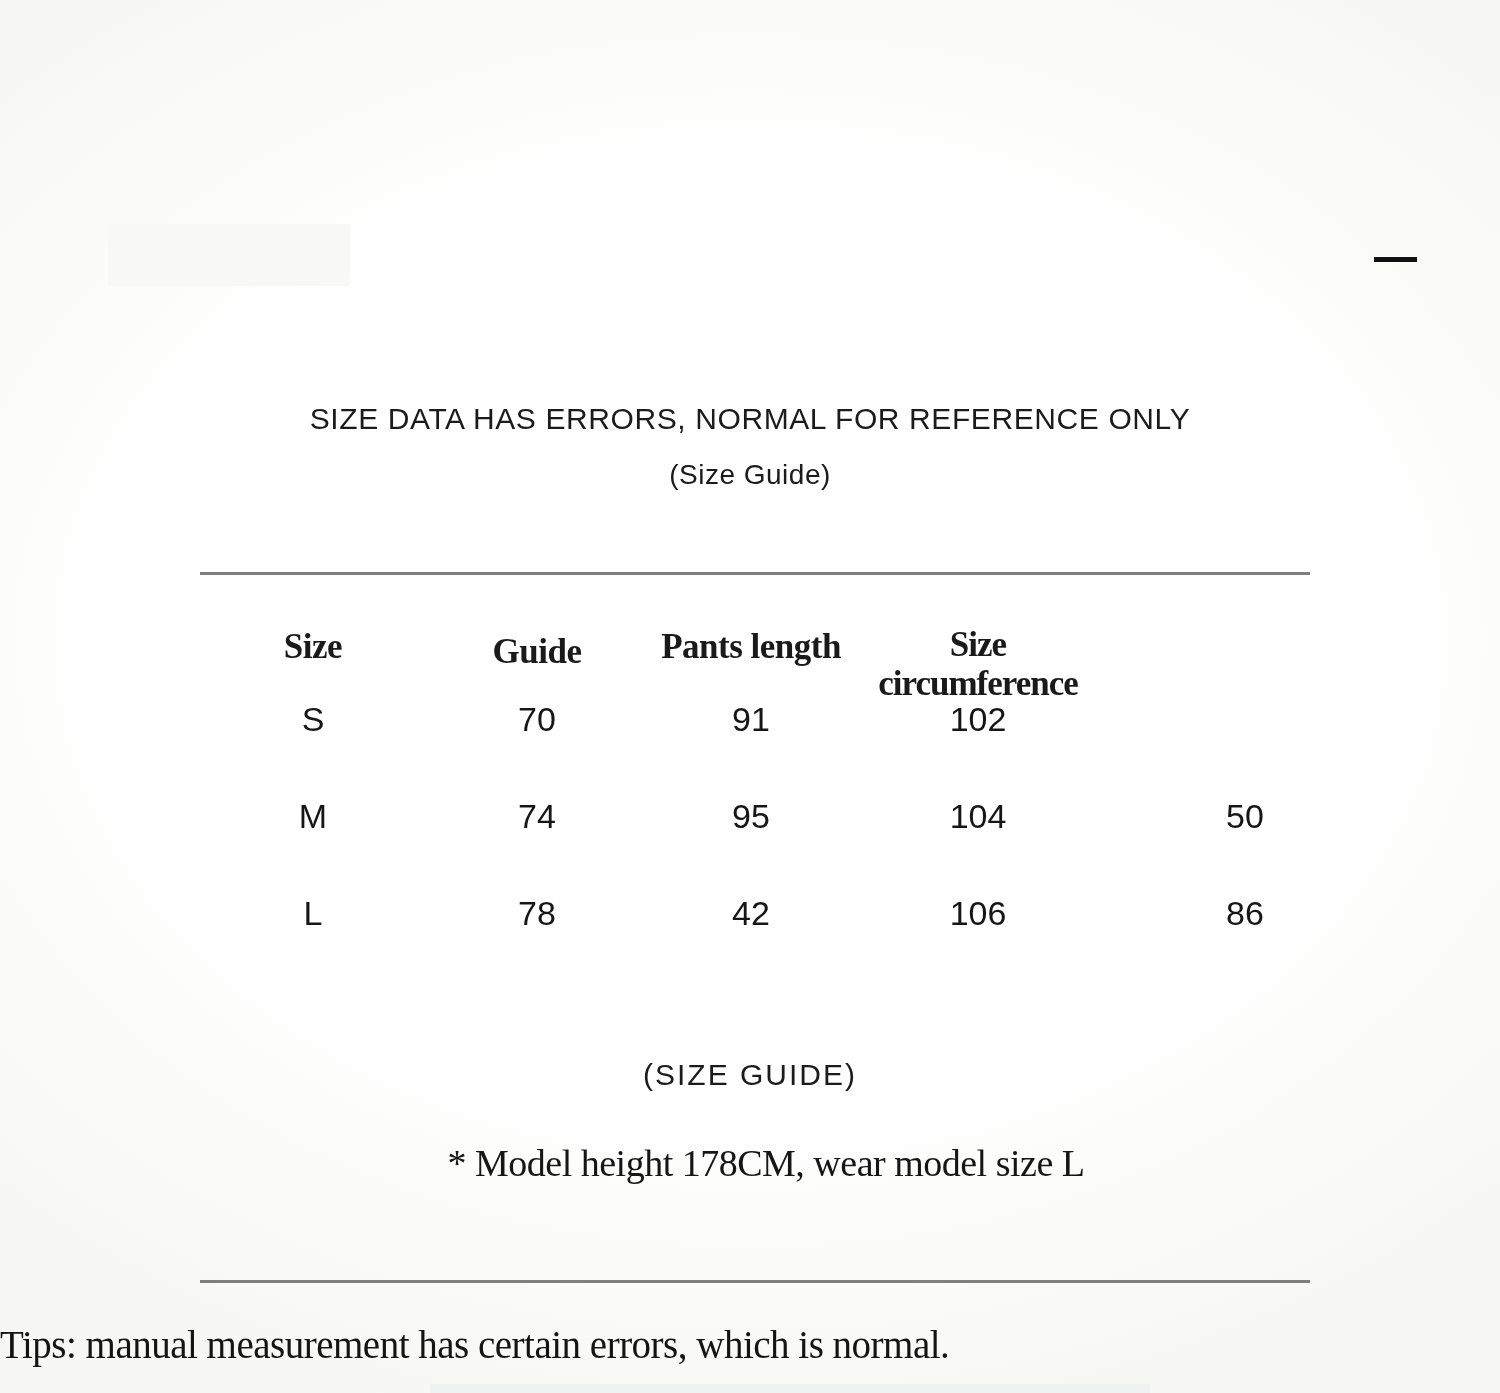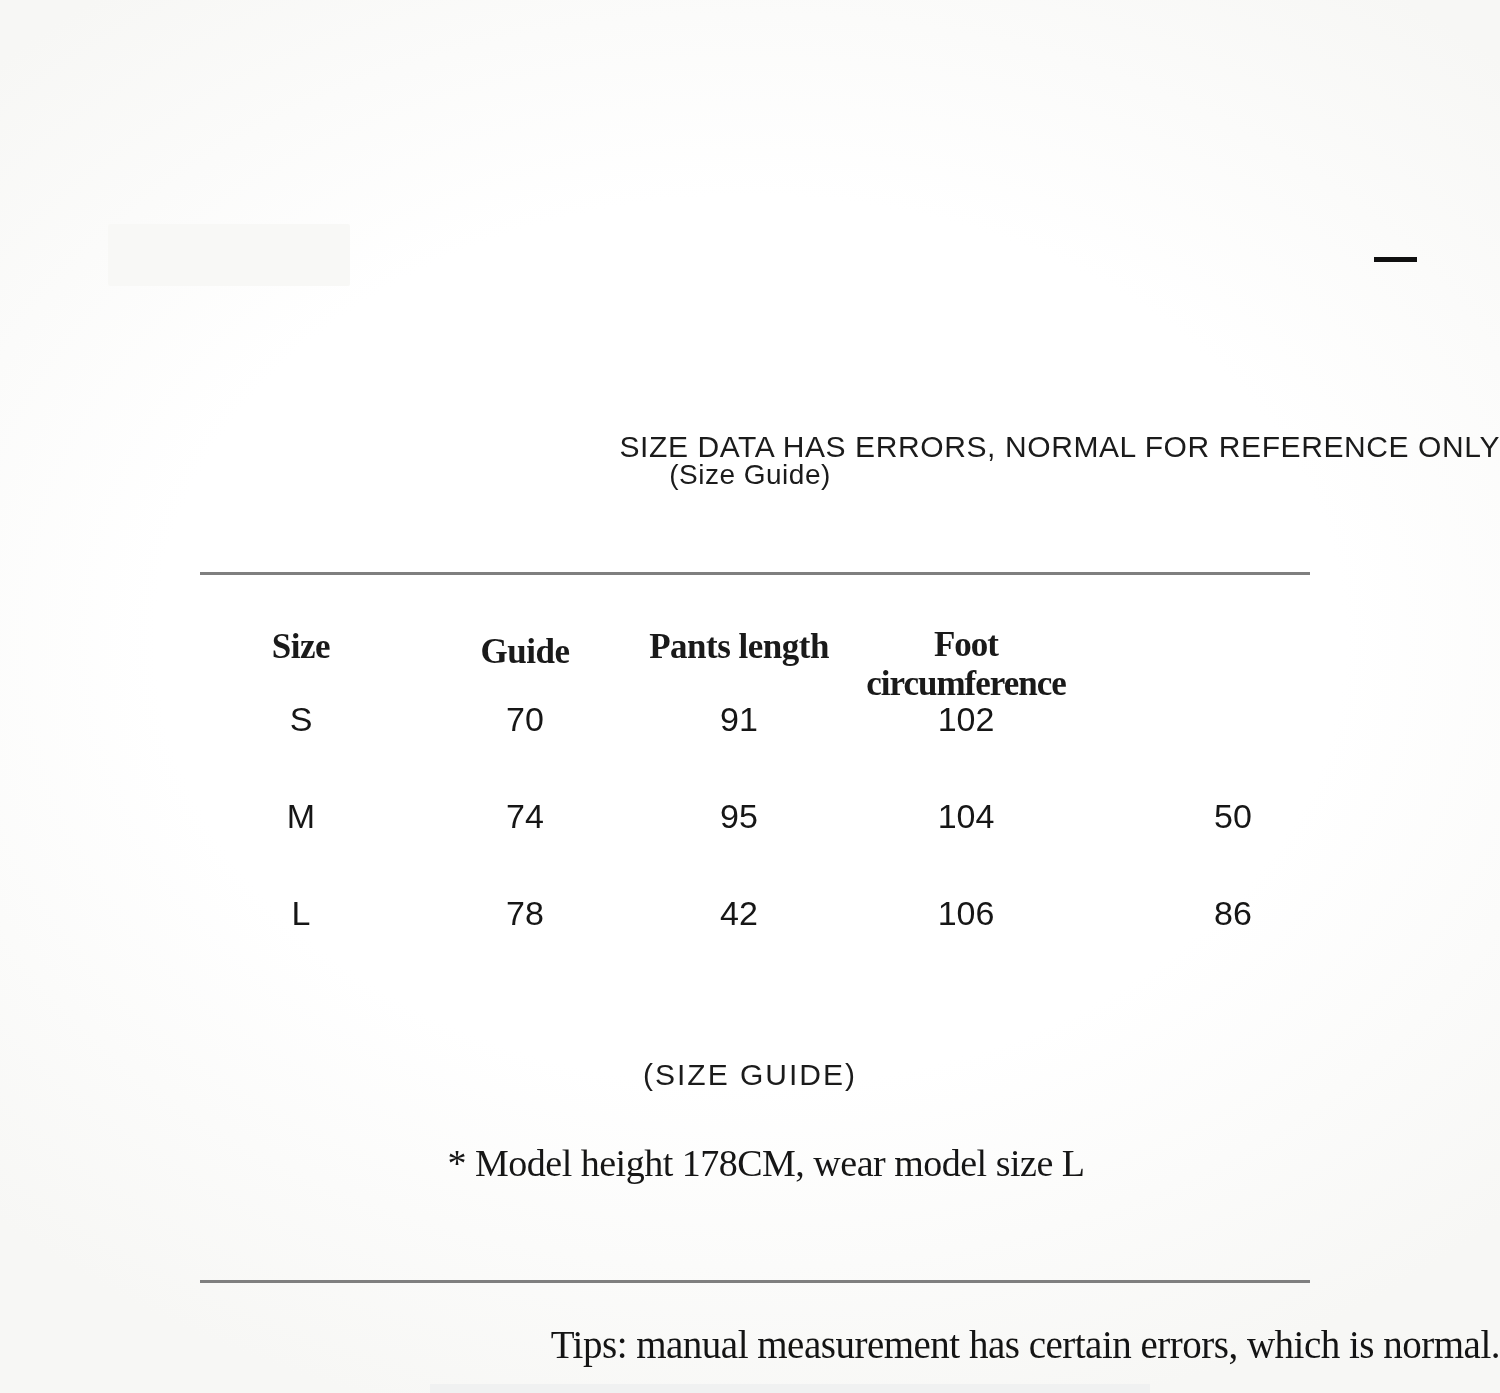--- a/index.html
+++ b/index.html
@@ -16,38 +16,38 @@
   }
   .patch{
     position:absolute;left:108px;top:224px;width:242px;height:62px;
     background:#f8f8f6;border-radius:2px;
   }
   .dash{
     position:absolute;left:1374px;top:257px;width:43px;height:5px;
     background:#101010;display:block;
   }
   .title{
-    position:absolute;left:0;top:432px;width:100%;
-    text-align:right;font-size:30px;font-weight:400;
+    position:absolute;left:0;top:404px;width:100%;
+    text-align:center;font-size:30px;font-weight:400;
     letter-spacing:0.6px;line-height:1;margin:0;
     color:#1b1b1b;
   }
   .subtitle{
     position:absolute;left:0;top:461px;width:100%;
     text-align:center;font-size:28px;line-height:1;
     color:#1b1b1b;letter-spacing:0.5px;
   }
   .hr{
     position:absolute;left:200px;width:1110px;height:3px;
     background:#7f7f7f;
   }
   .hr1{top:572px;}
   .hr2{top:1280px;}
   .trow{
-    position:absolute;left:178px;width:1208px;
+    position:absolute;left:190px;width:1208px;
     display:grid;
     grid-template-columns:246px 202px 226px 228px 306px;
     align-items:start;
   }
   .thead{top:628px;}
   .thead .cell{
     font-family:"Liberation Serif", serif;
     font-weight:600;font-size:35px;line-height:1.1;
     text-align:center;color:#1a1a1a;
     letter-spacing:-0.5px;
@@ -70,21 +70,21 @@
   }
   .model-note{
     position:absolute;left:16px;top:1143px;width:100%;
     text-align:center;
     font-family:"Liberation Serif", serif;
     font-size:38px;color:#161616;line-height:1.1;
     letter-spacing:-0.5px;
   }
   .tips{
     position:absolute;left:0;top:1324px;width:100%;
-    text-align:right;
+    text-align:left;
     font-family:"Liberation Serif", serif;
     font-size:39px;color:#141414;line-height:1.1;
     letter-spacing:-0.5px;
   }
   .bottom-bar{
     position:absolute;left:430px;top:1384px;width:720px;height:9px;
     background:#f0f1f1;
   }
 </style>
 </head>
@@ -97,21 +97,21 @@
 
   <h1 class="title">SIZE DATA HAS ERRORS, NORMAL FOR REFERENCE ONLY</h1>
   <div class="subtitle">(Size Guide)</div>
 
   <div class="hr hr1"></div>
 
   <div class="trow thead">
     <div class="cell">Size</div>
     <div class="cell">Guide</div>
     <div class="cell">Pants length</div>
-    <div class="cell">Foot circumference</div>
+    <div class="cell">Size circumference</div>
   </div>
 
   <div class="trow tdata row-s">
     <div class="cell">S</div>
     <div class="cell">70</div>
     <div class="cell">91</div>
     <div class="cell">102</div>
   </div>
 
   <div class="trow tdata row-m">

